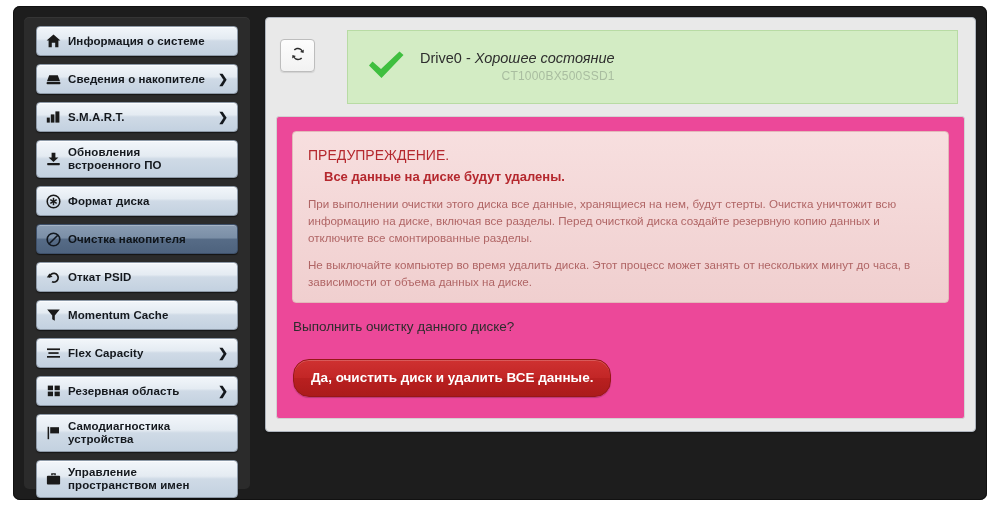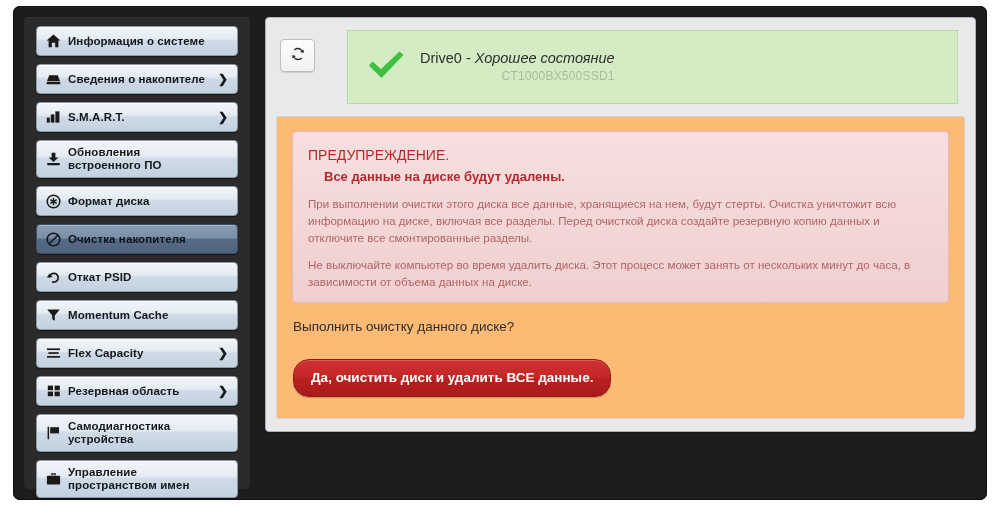--- a/index.html
+++ b/index.html
@@ -150,21 +150,21 @@
     color: #a9bda0;
     line-height: 16px;
     margin-top: 1px;
     letter-spacing: 0.2px;
     text-align: right;
   }
 
   
   #panel-body {
     margin: 12px 10px 10px 10px;
-    background: #fdba74;
+    background: #ec4899;
     border: 1px solid #d2d2d2;
     border-radius: 3px;
     height: 303px;
     box-sizing: border-box;
     padding: 14px 15px 0 15px;
   }
 
   
   #warning-box {
     background: linear-gradient(to bottom, #f7dfdf 0%, #f0cfcf 100%);

